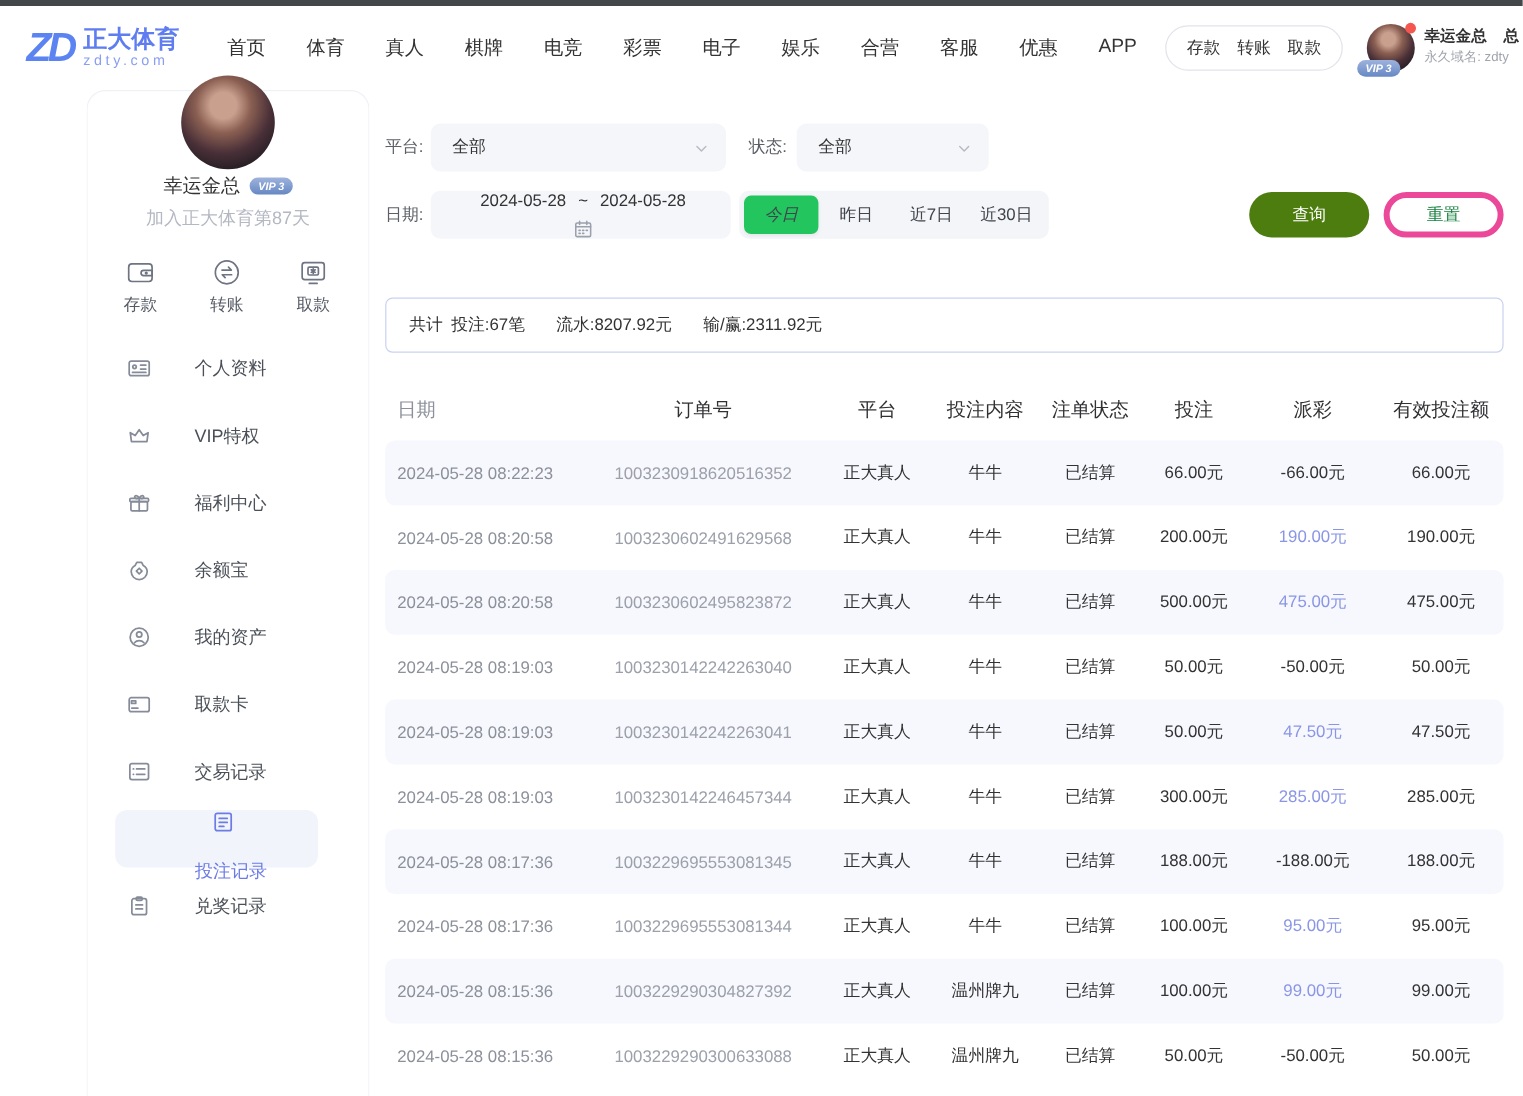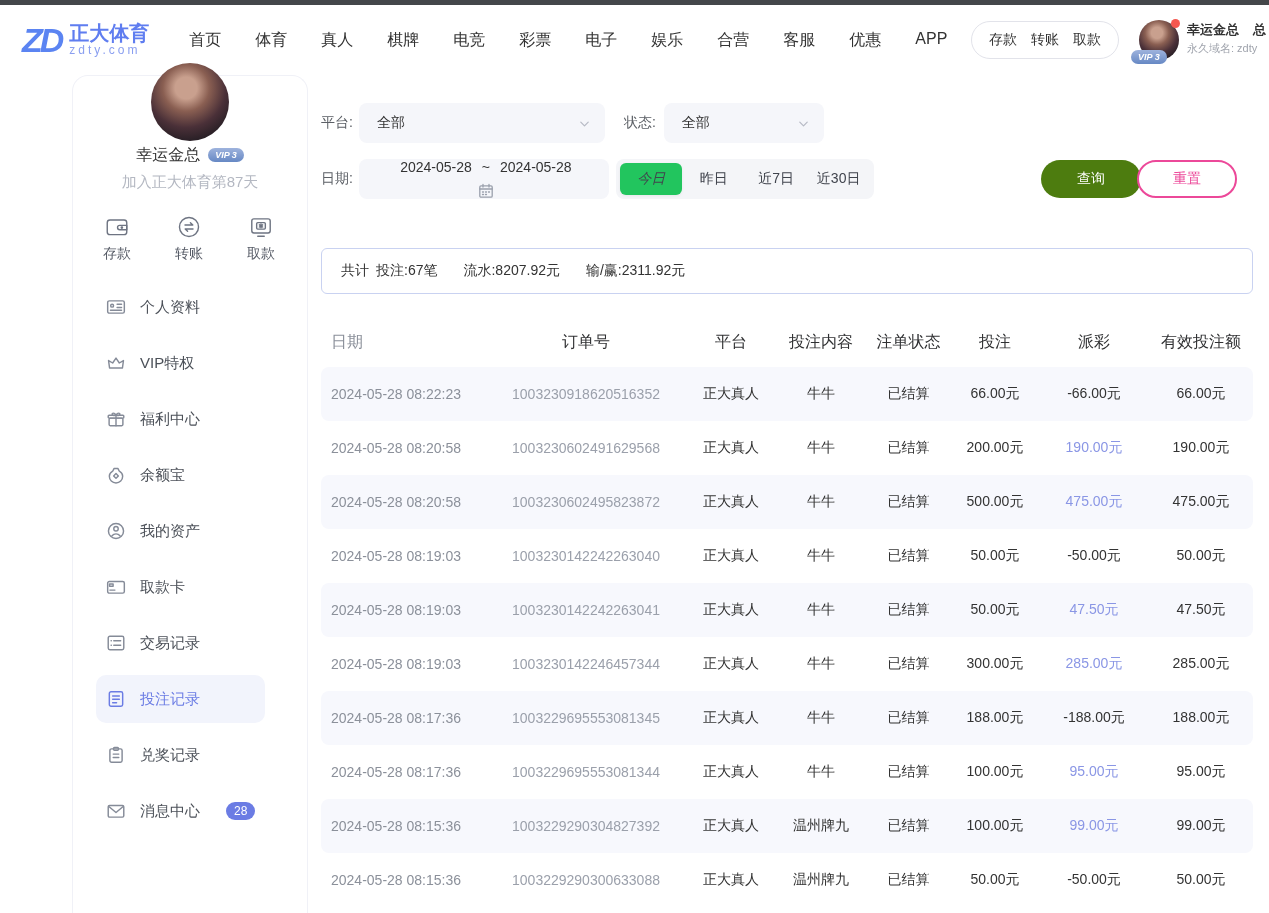--- a/index.html
+++ b/index.html
@@ -36,24 +36,24 @@
     border:1px solid #f0f1f7; border-bottom:none; border-radius:16px 16px 0 0; background:#fff; }
   .av-big { width:78px; height:78px; margin:-13px auto 0; position:relative; z-index:2; }
   .prof-name { text-align:center; margin-top:4px; font-size:16px; color:#333; }
   .prof-name .vip { margin-left:8px; vertical-align:2px; }
   .prof-join { text-align:center; margin-top:7px; font-size:15px; color:#b4b8c2; }
   .acts { display:flex; justify-content:space-between; padding:0 24px 0 22px; margin-top:22px; }
   .act { display:flex; flex-direction:column; align-items:center; gap:5px; cursor:pointer; width:44px; }
   .act svg { stroke:#6e7482; }
   .act span { font-size:14px; color:#565b66; }
   .menu { margin-top:16px; }
-  .mi { height:56px; display:flex; align-items:center; padding-left:33px; cursor:pointer; }
+  .mi { height:56px; display:flex; align-items:center; padding-left:33px; cursor:pointer;gap:22px; }
   .mi svg { stroke:#858b98; flex:0 0 auto; }
   .mi span.lbl { margin-left:14px; font-size:15px; color:#4b5058; }
-  .mi.active { height:48px; margin:4px 42px 4px 23px; padding-left:10px; background:#f2f4fc; border-radius:10px; }
+  .mi.active { height:48px; margin:4px 42px 4px 23px; padding-left:10px; background:#f2f4fc; border-radius:10px;flex-direction:column; }
   .mi.active svg { stroke:#6b7ce4; }
   .mi.active span.lbl { color:#6b7ce4; }
   .badge { margin-left:26px; background:#6b7ce4; color:#fff; font-size:12px; border-radius:9px; padding:2px 8px; }
   
   .main { position:absolute; left:321px; top:75px; width:932px; }
   .frow { display:flex; align-items:center; }
   .frow1 { margin-top:28px; }
   .frow2 { margin-top:16px; position:relative; }
   .flabel { font-size:14px; color:#5c6066; margin-right:6px; white-space:nowrap; }
   .sel { height:40px; background:#f5f6fa; border-radius:8px; display:flex; align-items:center;
@@ -65,21 +65,21 @@
   .dateinput { width:250px; height:40px; background:#f5f6fa; border-radius:8px; display:flex; align-items:center;
     padding:0 14px 0 18px; font-size:14px; color:#333; cursor:pointer;flex-direction:column; }
   .dateinput .dtxt { flex:1; display:flex; gap:10px; }
   .seg { margin-left:7px; width:258px; height:40px; background:#f4f5f8; border-radius:8px; display:flex; padding:4px; }
   .seg .opt { flex:1; display:flex; align-items:center; justify-content:center; font-size:14px; color:#40444d;
     cursor:pointer; border-radius:6px; white-space:nowrap; }
   .seg .opt.on { background:#22c55e; box-shadow:0 1px 3px rgba(0,0,0,.06);font-style:italic; }
   .btn { position:absolute; top:1px; height:38px; width:100px; border-radius:19px; font-size:14px;
     display:flex; align-items:center; justify-content:center; cursor:pointer; }
   .btn-query { right:112px; background:#4d7c0f; color:#fff; }
-  .btn-reset { right:16px; background:#fff; color:#ec4899; border:2px solid #ec4899; }
+  .btn-reset { right:0; background:#fff; color:#15803d; border:5px solid #ec4899; }
   .summary { margin-top:49px; height:46px; border:1px solid #c9d2f1; border-radius:6px;
     display:flex; align-items:center; padding-left:19px; font-size:14px; color:#333; gap:26px; }
   .summary .grp { display:flex; gap:7px; }
   
   .tbl { margin-top:23px; }
   .tr { display:grid; grid-template-columns:165px 200px 90px 90px 85px 88px 110px 1fr; align-items:center; }
   .thead { height:50px; font-size:16px; color:#303133; }
   .row { height:54px; font-size:14px; }
   .row:nth-child(even) { background:#f7f8fd; border-radius:8px; }
   .td { text-align:center; }
@@ -234,28 +234,20 @@
     </div>
     <div class="mi">
       <svg width="20" height="20" viewBox="0 0 18 18">
           <rect x="3.5" y="3.5" width="11" height="12" rx="1.5"></rect>
           <rect x="6.8" y="2.3" width="4.4" height="2.4" rx="0.8"></rect>
           <path d="M6.5 8.2h5M6.5 11.2h5"></path>
         </svg>
       <span class="lbl">兑奖记录</span>
     </div>
     <div class="mi">
-      <svg width="20" height="20" viewBox="0 0 18 18">
-          <rect x="2" y="4" width="14" height="10.5" rx="1.2"></rect>
-          <path d="M2.8 5.2L9 10.3l6.2-5.1"></path>
-        </svg>
-      <span class="lbl">消息中心</span>
-      <span class="badge">28</span>
-    </div>
-    <div class="mi">
       
       
     </div>
   </div>
 </div>
 
 <div class="main">
 
   <div class="frow frow1">
     <span class="flabel">平台:</span>

